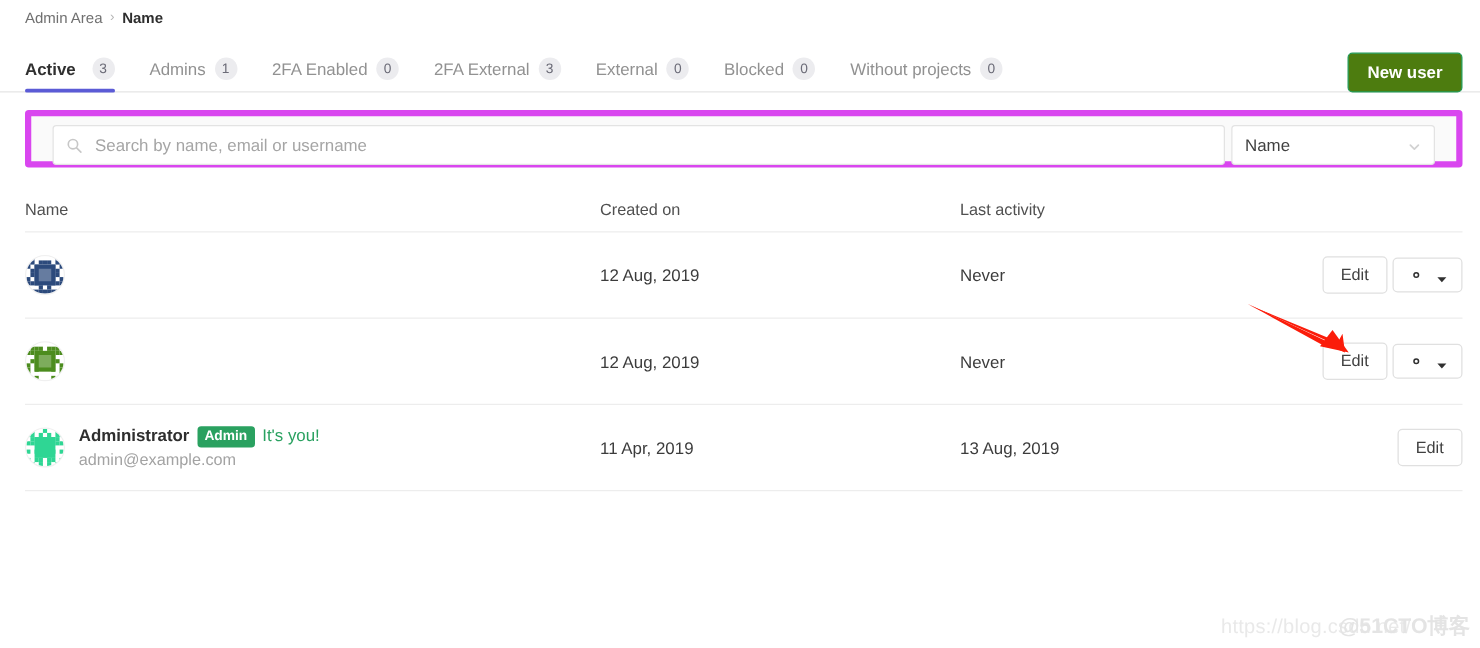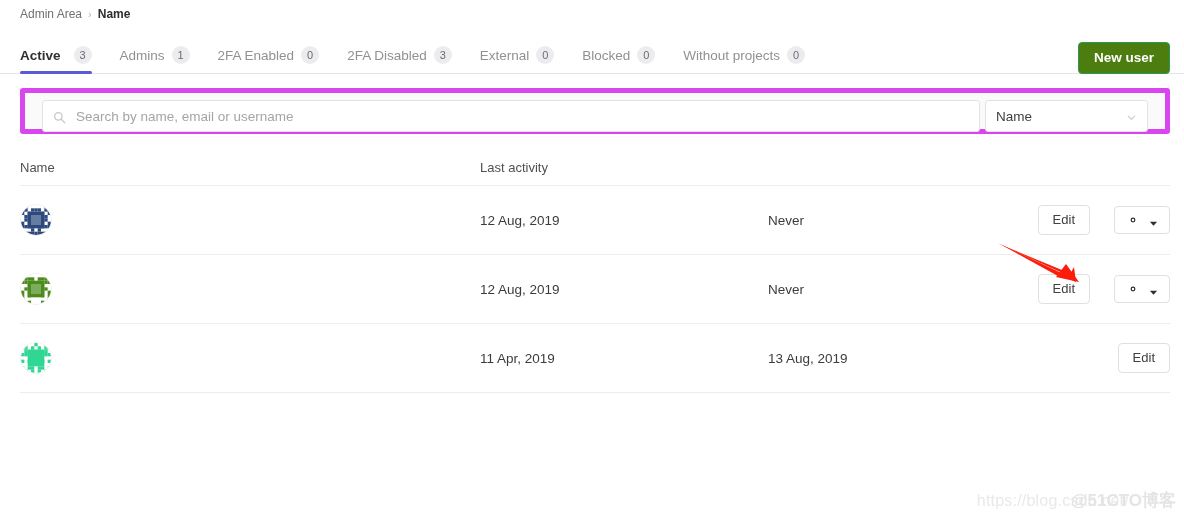--- a/index.html
+++ b/index.html
@@ -79,21 +79,21 @@
 
   
   .table { position: absolute; left: 20px; top: 150px; width: 1150px; }
   .thead {
     display: flex; align-items: center; height: 36px;
     border-bottom: 1px solid #ededed; font-size: 13px; color: #505050;
   }
   .col-name { width: 460px; }
   .col-created { width: 288px; }
   .col-activity { width: 242px; }
-  .col-actions { flex: 1; display: flex; justify-content: flex-end; align-items: center; gap: 24px; padding-right: 0px; }
+  .col-actions { flex: 1; display: flex; justify-content: flex-end; align-items: center; gap: 4px; padding-right: 0px; }
 
   .row {
     display: flex; align-items: center; height: 69px;
     border-bottom: 1px solid #ededed;
   }
   .user-cell { display: flex; align-items: center; gap: 11px; }
   .avatar {
     width: 32px; height: 32px; border-radius: 50%; flex: 0 0 32px;
     overflow: hidden; background: #fff; border: 1px solid #f0f0f0;
   }
@@ -155,21 +155,21 @@
         </div>
         <div class="tab">
           <span>Admins</span>
           <span class="badge">1</span>
         </div>
         <div class="tab">
           <span>2FA Enabled</span>
           <span class="badge">0</span>
         </div>
         <div class="tab">
-          <span>2FA Disabled</span>
+          <span>2FA External</span>
           <span class="badge">3</span>
         </div>
         <div class="tab">
           <span>External</span>
           <span class="badge">0</span>
         </div>
         <div class="tab">
           <span>Blocked</span>
           <span class="badge">0</span>
         </div>
@@ -198,20 +198,21 @@
         <svg viewBox="0 0 12 12" fill="none" stroke="#9a9a9a" stroke-width="1.5" stroke-linecap="round" stroke-linejoin="round">
           <polyline points="2.5,4.5 6,8 9.5,4.5"></polyline>
         </svg>
       </span>
     </div>
   </div>
 
   <div class="table">
     <div class="thead">
       <div class="col-name">Name</div>
+      <div class="col-created">Created on</div>
       <div class="col-activity">Last activity</div>
       <div class="col-actions"></div>
     </div>
     <div id="rows-container">
         <div class="row">
           <div class="col-name user-cell">
             <div class="avatar">
               <svg viewBox="0 0 32 32">
                 <rect width="32" height="32" fill="#ffffff"></rect>
                 <rect x="0" y="0" width="3.5555555555555554" height="3.5555555555555554" fill="#2c4a7c"></rect>
@@ -387,20 +388,28 @@
                 <rect x="10.666666666666666" y="24.888888888888886" width="3.5555555555555554" height="3.5555555555555554" fill="#2fd694"></rect>
                 <rect x="17.77777777777778" y="24.888888888888886" width="3.5555555555555554" height="3.5555555555555554" fill="#2fd694"></rect>
                 <rect x="3.5555555555555554" y="28.444444444444443" width="3.5555555555555554" height="3.5555555555555554" fill="#2fd694"></rect>
                 <rect x="24.888888888888886" y="28.444444444444443" width="3.5555555555555554" height="3.5555555555555554" fill="#2fd694"></rect>
                 <rect x="10.666666666666666" y="28.444444444444443" width="3.5555555555555554" height="3.5555555555555554" fill="#2fd694"></rect>
                 <rect x="17.77777777777778" y="28.444444444444443" width="3.5555555555555554" height="3.5555555555555554" fill="#2fd694"></rect>
                 <rect x="7.111111111111111" y="7.111111111111111" width="17.77777777777778" height="17.77777777777778" fill="#2fd694"></rect>
                 <rect x="10.666666666666666" y="10.666666666666666" width="10.666666666666666" height="10.666666666666666" fill="#ffffff" opacity="0"></rect>
               </svg>
             </div>
+            <div class="user-meta">
+              <div class="user-title">
+                <a class="user-name" style="text-decoration: none;">Administrator</a>
+                <span class="admin-badge">Admin</span>
+                <span class="its-you">It's you!</span>
+              </div>
+              <div class="user-email">admin@example.com</div>
+            </div>
           </div>
           <div class="col-created cell-text">11 Apr, 2019</div>
           <div class="col-activity cell-text">13 Aug, 2019</div>
           <div class="col-actions">
             <button class="btn">Edit</button>
           </div>
         </div>
       </div>
   </div>
 

